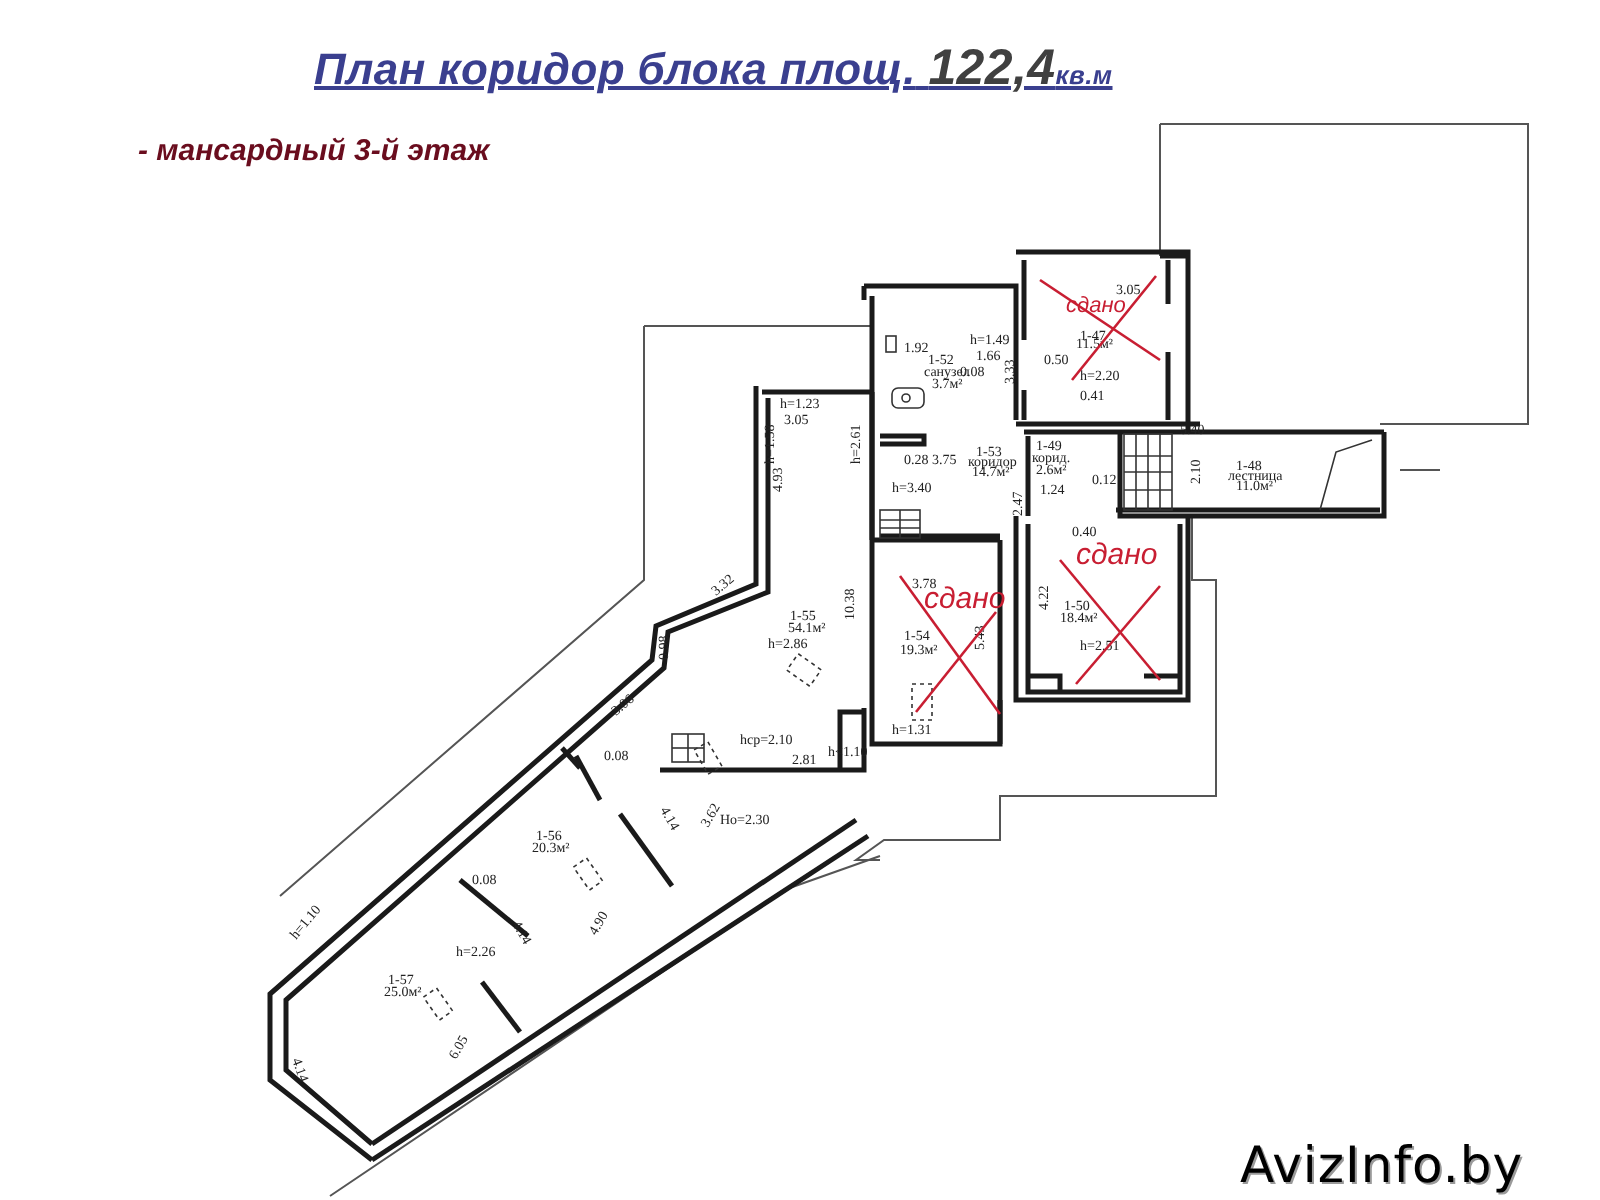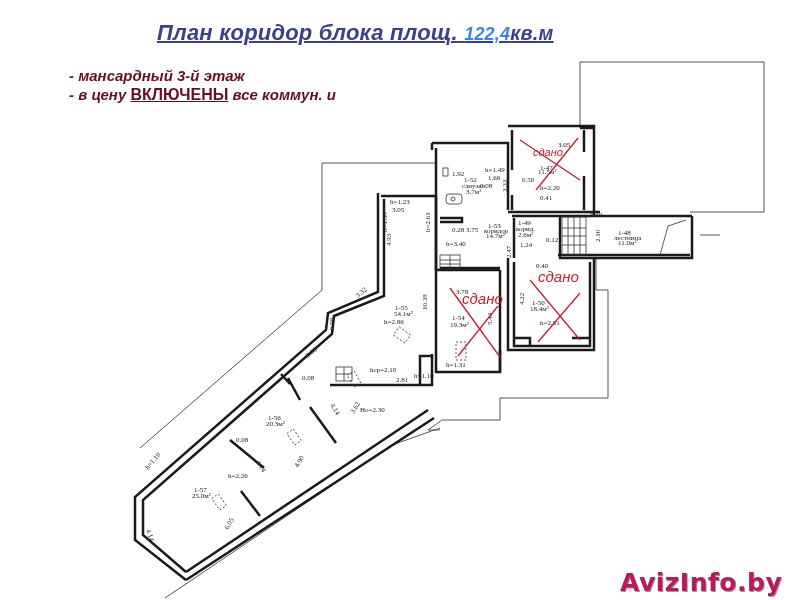--- a/index.html
+++ b/index.html
@@ -1,43 +1,38 @@
 <!DOCTYPE html>
 <html><head>
 <meta charset="utf-8">
 <style>
   html, body { margin:0; padding:0; }
   body { width:800px; height:600px; background:#ffffff; position:relative; overflow:hidden; font-family:"Liberation Sans", sans-serif; }
   .title { position:absolute; left:157px; top:20px; font-size:22px; font-weight:bold; font-style:italic; color:#3a3f8f; text-decoration:underline; text-decoration-thickness:2px; white-space:nowrap; letter-spacing:0.2px; }
-  .title .area { font-size:18px; color:#3b82f6; }
-  .title .unit { font-size:20px; }
+  .title .area { font-size:25px; color:#404040; }
+  .title .unit { font-size:13px; }
   .notes { position:absolute; left:42px; top:66px; color:#6a0d1e; font-weight:bold; font-style:italic; font-size:15px; line-height:19px; }
   .notes .line { white-space:nowrap;margin-left:27px; }
   .notes .incl { font-style:normal; text-decoration:underline; font-size:16px; }
   .notes .indent { padding-left:134px; }
   svg.plan { position:absolute; left:0; top:0; }
-  .watermark { position:absolute; left:620px; top:568px; font-size:25px; font-weight:bold; color:#be185d; font-family:"DejaVu Sans", sans-serif; letter-spacing:0.5px; text-shadow:1px 1px 0 #9a9a9a; }
+  .watermark { position:absolute; left:620px; top:568px; font-size:25px; font-weight:normal; color:#000000; font-family:"DejaVu Sans", sans-serif; letter-spacing:0.5px; text-shadow:1px 1px 0 #9a9a9a; }
   .lbl { font-family:"Liberation Serif", serif; font-size:7px; fill:#222; }
   .rlbl { font-family:"Liberation Sans", sans-serif; font-size:15px; font-style:italic; fill:#c81e32; }
 </style>
 </head>
 <body>
 
 <div class="title">
   <span>План коридор блока площ.</span>
   <span class="area">122,4</span><span class="unit">кв.м</span>
 </div>
 
 <div class="notes">
   <div class="line">- мансардный 3-й этаж</div>
-  <div class="line">
-    <span>- в цену</span>
-    <span class="incl">ВКЛЮЧЕНЫ</span>
-    <span>все коммун. и</span>
-  </div>
 </div>
 
 <svg class="plan" width="800" height="600" viewBox="0 0 800 600" xmlns="http://www.w3.org/2000/svg">
 
   <g fill="none" stroke="#555" stroke-width="1">
     <polyline points="580,62 764,62 764,212 690,212"></polyline>
     <polyline points="580,62 580,128"></polyline>
     <polyline points="322,163 322,290 140,448"></polyline>
     <polyline points="322,163 436,163"></polyline>
     <polyline points="440,430 428,430 442,420 500,420 500,398 608,398 608,290 596,290 596,258"></polyline>

